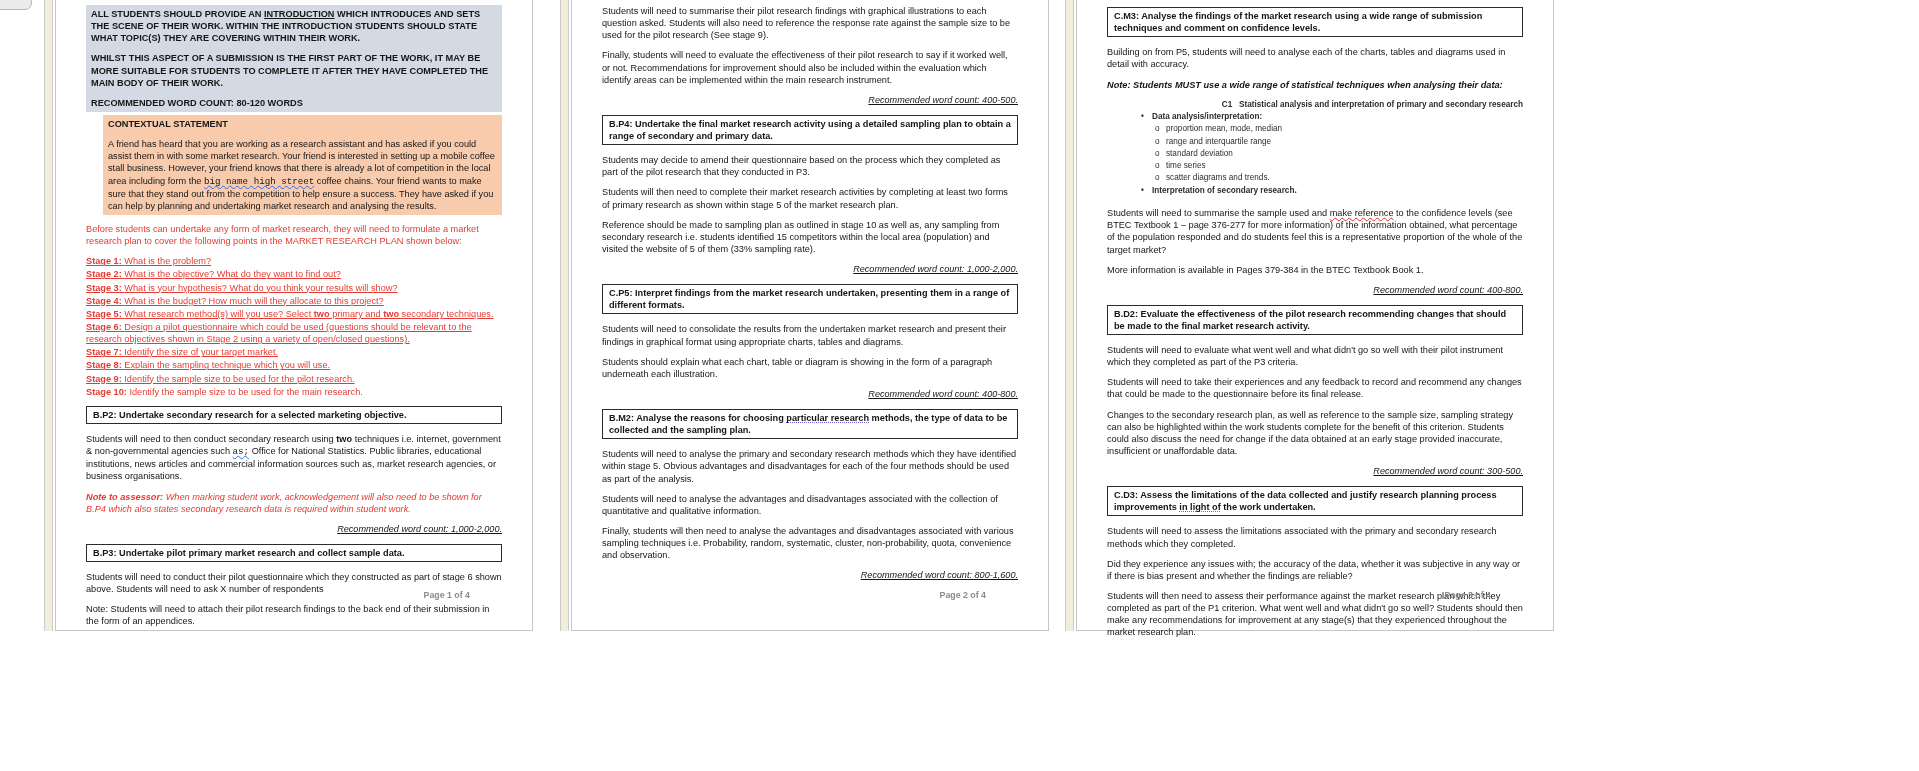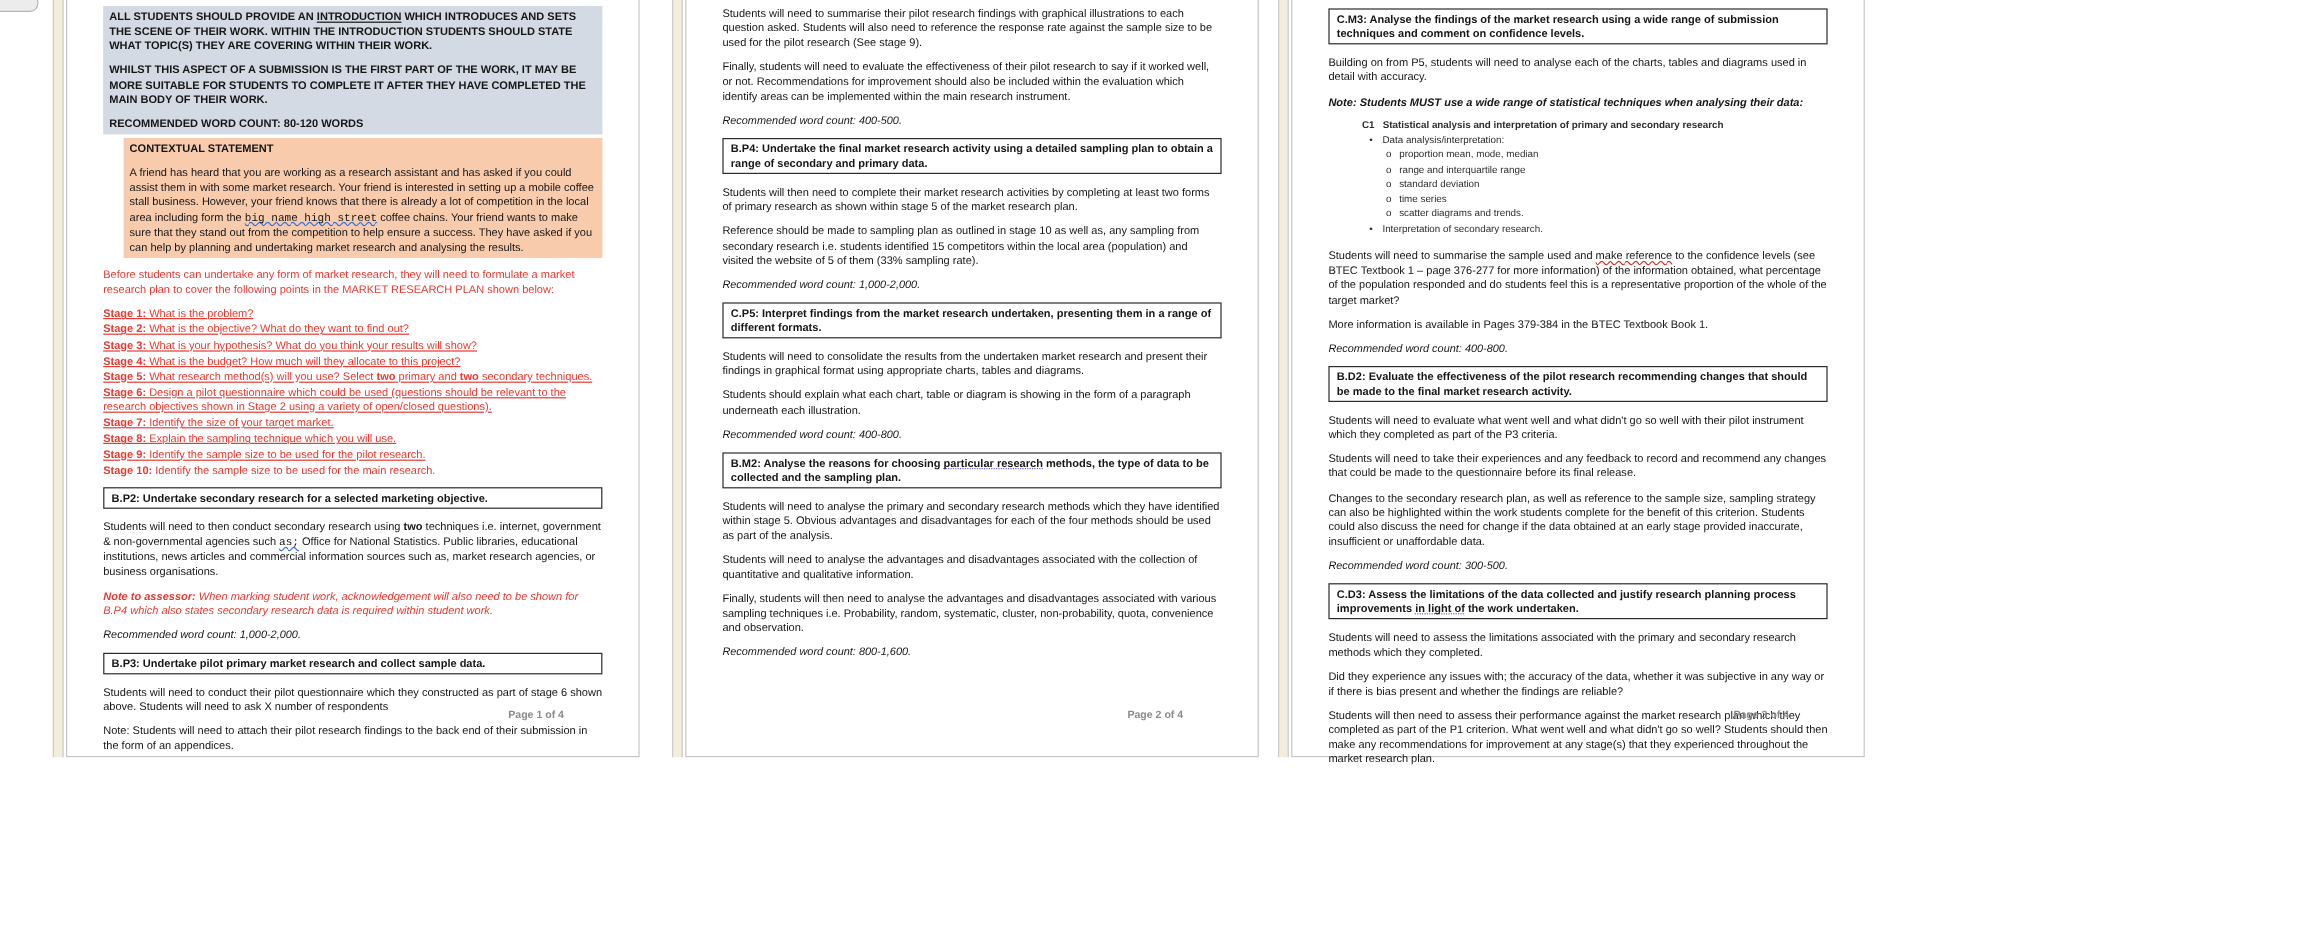--- a/index.html
+++ b/index.html
@@ -33,28 +33,28 @@
   .red{color:var(--red-text,#e53b32);}
   .hl{padding:3px 5px;margin:0 0 3px 0;}
   .hl-blue{background:var(--blue-highlight,#d3dae3);}
   .hl-orange{background:var(--orange-highlight,#f8cbad);margin-bottom:8px;margin-left:17px;}
   .hl .para:last-child{margin-bottom:0;}
   .box{
     border:1px solid #2b2b2b;padding:2px 6px;margin:2px 0 9px 0;
     font-weight:bold;
   }
   .wc{
-    font-style:italic;margin:2px 0 9px 0;font-size:9.1px;
+    text-align:right;font-style:italic;margin:2px 0 9px 0;font-size:9.1px;text-decoration:underline;
   }
   .spec{
     margin:2px 0 10px 28px;font-size:8.2px;line-height:1.5;color:#2d2d2d;
   }
   .spec-line{white-space:nowrap;}
-  .spec-line.lvl0{margin-left:0;}
-  .spec-line.lvl1{margin-left:6px;}
+  .spec-line.lvl0{margin-left:0;text-align:right;}
+  .spec-line.lvl1{margin-left:6px;font-weight:bold;}
   .spec-line.lvl2{margin-left:20px;}
   .bullet{display:inline-block;width:11px;}
   .sq-blue{
     text-decoration-line:underline;text-decoration-style:wavy;
     text-decoration-color:var(--squiggle-blue,#2f6fe4);text-decoration-skip-ink:none;font-family:Liberation Mono, monospace;
   }
   .sq-red{
     text-decoration-line:underline;text-decoration-style:wavy;
     text-decoration-color:var(--squiggle-red,#d93025);text-decoration-skip-ink:none;
   }
@@ -109,20 +109,21 @@
       </div>
     <div class="footer">Page 1 of 4</div>
   </div>
 
   <div class="page" style="left:571px">
     <div class="content">
         <p class="para"><span>Students will need to summarise their pilot research findings with graphical illustrations to each question asked.  Students will also need to reference the response rate against the sample size to be used for the pilot research (See stage 9).</span></p>
         <p class="para"><span>Finally, students will need to evaluate the effectiveness of their pilot research to say if it worked well, or not.  Recommendations for improvement should also be included within the evaluation which identify areas can be implemented within the main research instrument.</span></p>
         <p class="wc">Recommended word count: 400-500.</p>
         <div class="box"><span>B.P4: Undertake the final market research activity using a detailed sampling plan to obtain a range of secondary and primary data.</span></div>
+        <p class="para"><span>Students may decide to amend their questionnaire based on the process which they completed as part of the pilot research that they conducted in P3.</span></p>
         <p class="para"><span>Students will then need to complete their market research activities by completing at least two forms of primary research as shown within stage 5 of the market research plan.</span></p>
         <p class="para"><span>Reference should be made to sampling plan as outlined in stage 10 as well as, any sampling from secondary research i.e. students identified 15 competitors within the local area (population) and visited the website of 5 of them (33% sampling rate).</span></p>
         <p class="wc">Recommended word count: 1,000-2,000.</p>
         <div class="box"><span>C.P5: Interpret findings from the market research undertaken, presenting them in a range of different formats.</span></div>
         <p class="para"><span>Students will need to consolidate the results from the undertaken market research and present their findings in graphical format using appropriate charts, tables and diagrams.</span></p>
         <p class="para"><span>Students should explain what each chart, table or diagram is showing in the form of a paragraph underneath each illustration.</span></p>
         <p class="wc">Recommended word count: 400-800.</p>
         <div class="box"><span>B.M2: Analyse the reasons for choosing </span><span class="sq-purple">particular research</span><span> methods, the type of data to be collected and the sampling plan.</span></div>
         <p class="para"><span>Students will need to analyse the primary and secondary research methods which they have identified within stage 5.  Obvious advantages and disadvantages for each of the four methods should be used as part of the analysis.</span></p>
         <p class="para"><span>Students will need to analyse the advantages and disadvantages associated with the collection of quantitative and qualitative information.</span></p>

